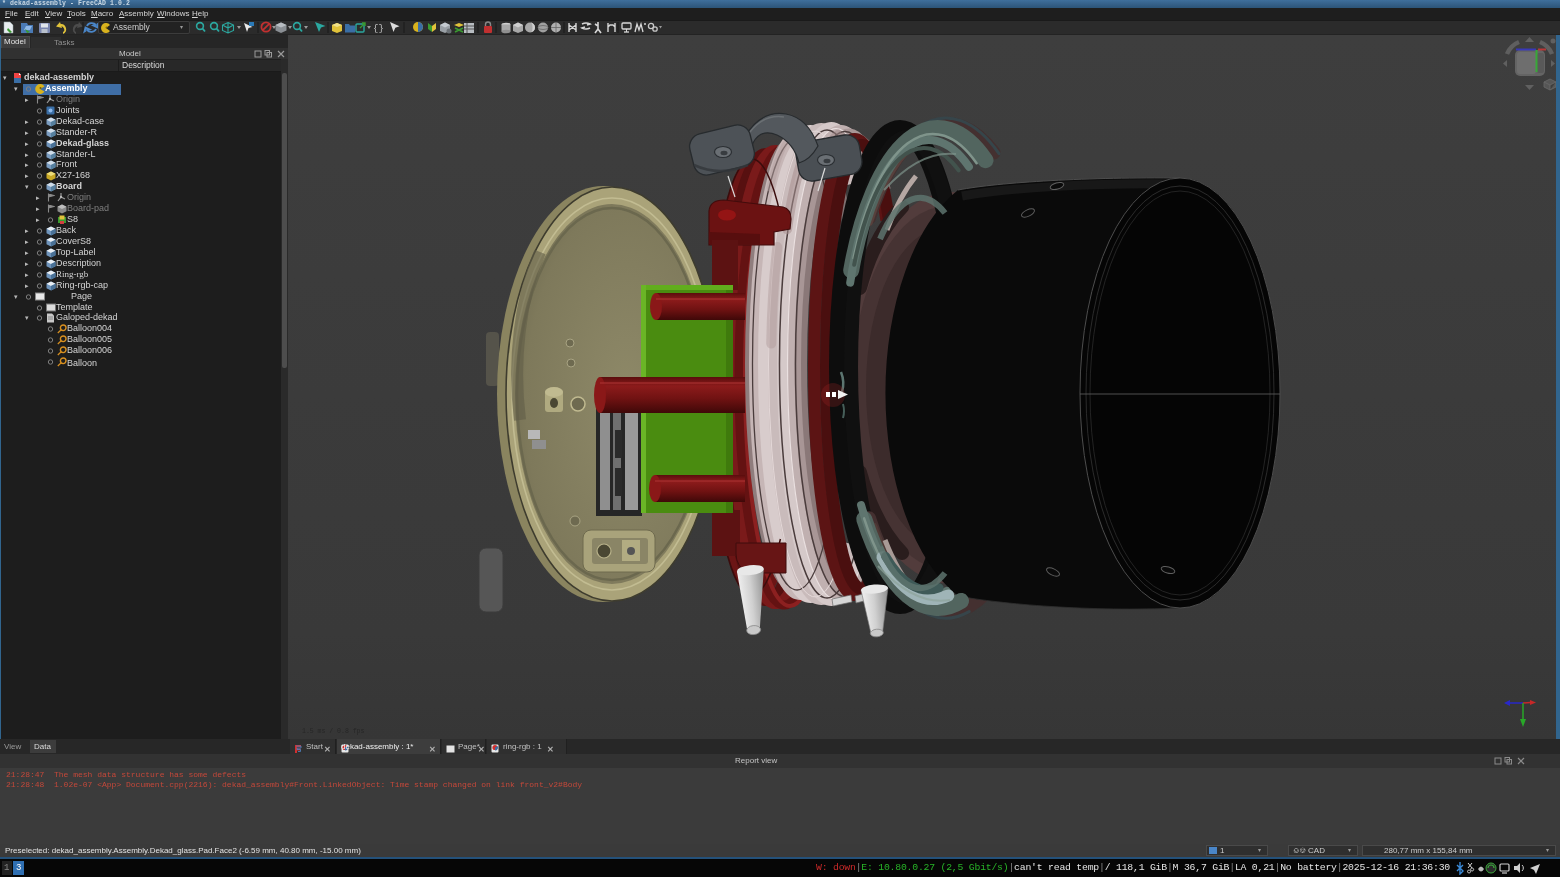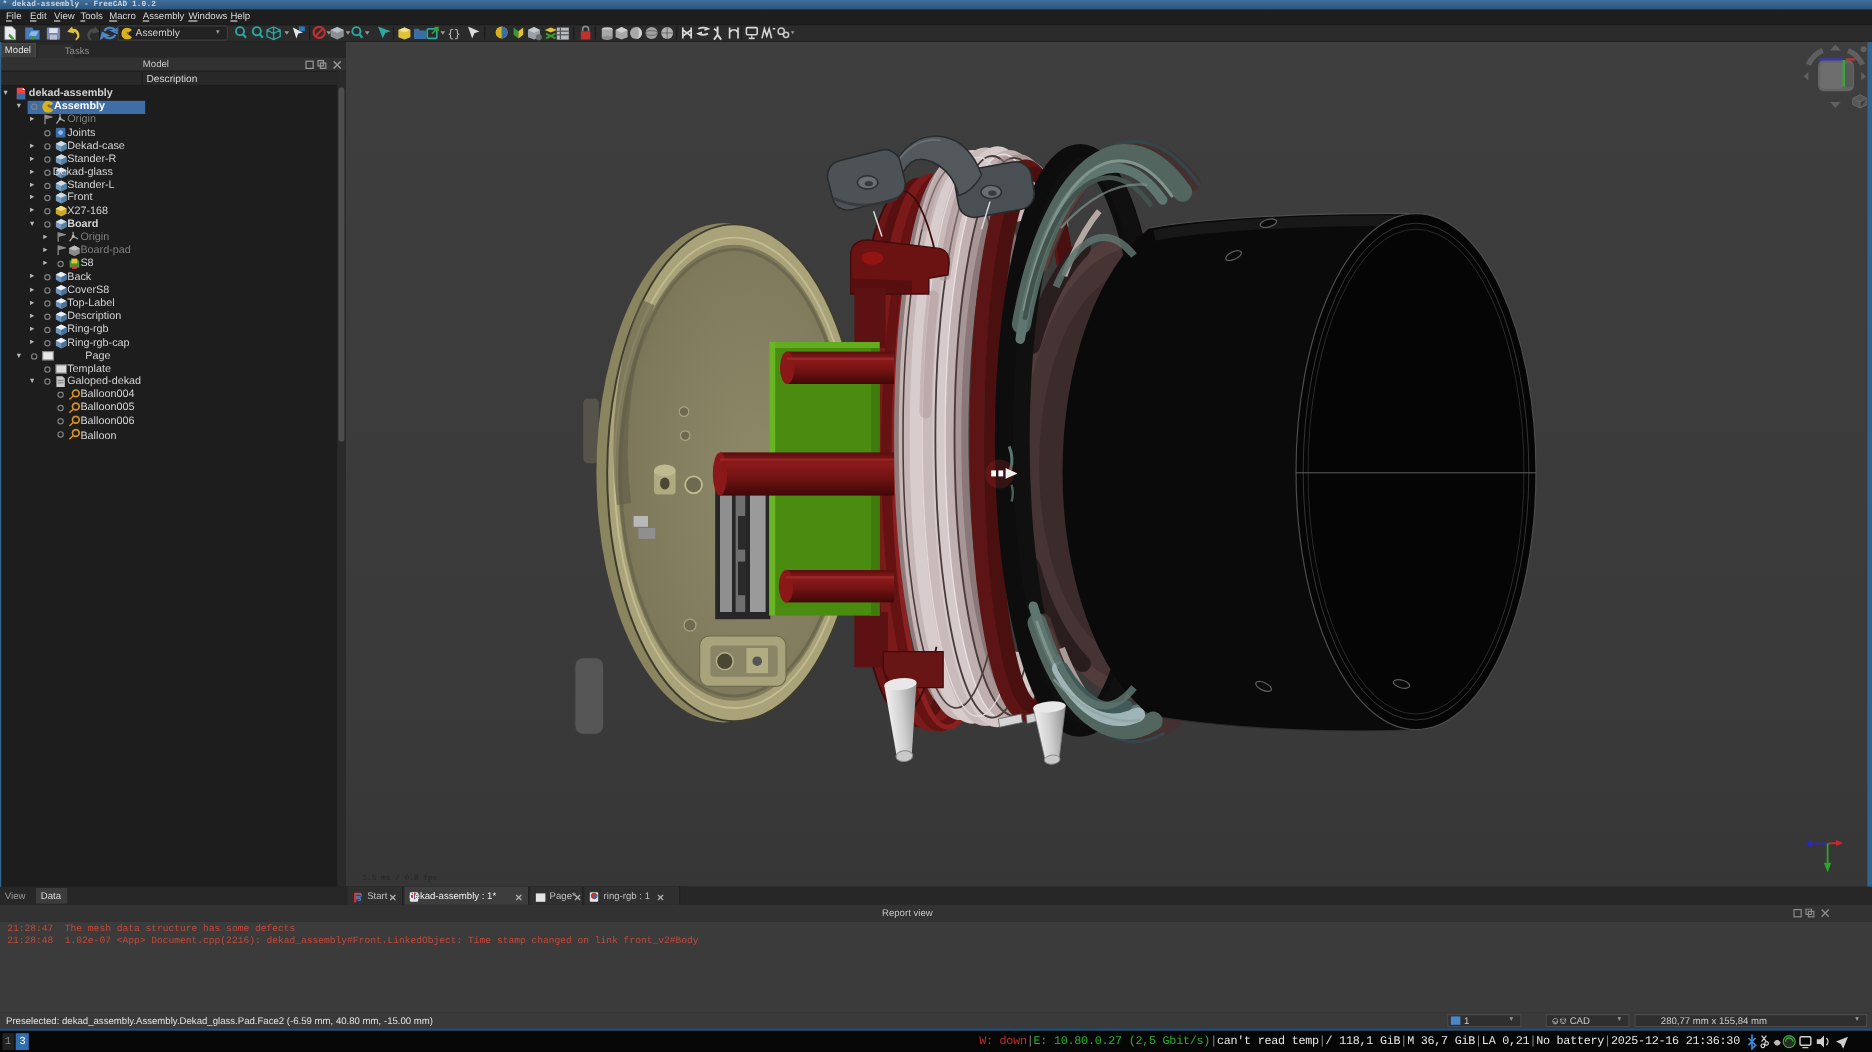--- a/index.html
+++ b/index.html
@@ -190,21 +190,21 @@
 <div class="abs" style="left:56px;top:126.65px;font-size:9px;color:#d4d4d4;font-weight:normal;line-height:11px;white-space:nowrap;">Stander-R</div>
 <div class="abs" style="left:25px;top:137.57999999999998px;font-size:7px;color:#b8b8b8;line-height:11px;">▸</div>
 <div class="abs" style="left:36px;top:139.57999999999998px;line-height:0;"><svg width="7" height="8" viewBox="0 0 7 8">
       <circle cx="3.5" cy="4" r="2.2" fill="none" stroke="#7f7f7f" stroke-width="1"></circle>
     </svg></div>
 <div class="abs" style="left:46px;top:138.57999999999998px;line-height:0;"><svg width="10" height="10" viewBox="0 0 10 10">
       <path d="M5,0.5 L9.5,2.8 L9.5,7.2 L5,9.5 L0.5,7.2 L0.5,2.8 Z" fill="#6f94bb"></path>
       <path d="M5,0.5 L9.5,2.8 L5,5 L0.5,2.8 Z" fill="#e8eef4"></path>
       <path d="M5,5 L9.5,2.8 L9.5,7.2 L5,9.5 Z" fill="#4a7298"></path>
     </svg></div>
-<div class="abs" style="left:44px;top:137.57999999999998px;font-size:9px;color:#d4d4d4;font-weight:normal;line-height:11px;white-space:nowrap;text-align:center;">Dekad-glass</div>
+<div class="abs" style="left:56px;top:137.57999999999998px;font-size:9px;color:#d4d4d4;font-weight:bold;line-height:11px;white-space:nowrap;text-align:center;">Dekad-glass</div>
 <div class="abs" style="left:25px;top:148.51px;font-size:7px;color:#b8b8b8;line-height:11px;">▸</div>
 <div class="abs" style="left:36px;top:150.51px;line-height:0;"><svg width="7" height="8" viewBox="0 0 7 8">
       <circle cx="3.5" cy="4" r="2.2" fill="none" stroke="#7f7f7f" stroke-width="1"></circle>
     </svg></div>
 <div class="abs" style="left:46px;top:149.51px;line-height:0;"><svg width="10" height="10" viewBox="0 0 10 10">
       <path d="M5,0.5 L9.5,2.8 L9.5,7.2 L5,9.5 L0.5,7.2 L0.5,2.8 Z" fill="#7a9cc0"></path>
       <path d="M5,0.5 L9.5,2.8 L5,5 L0.5,2.8 Z" fill="#cfdce8"></path>
       <path d="M5,5 L9.5,2.8 L9.5,7.2 L5,9.5 Z" fill="#56809f"></path>
     </svg></div>
 <div class="abs" style="left:56px;top:148.51px;font-size:9px;color:#d4d4d4;font-weight:normal;line-height:11px;white-space:nowrap;">Stander-L</div>
@@ -307,21 +307,21 @@
 <div class="abs" style="left:56px;top:257.81px;font-size:9px;color:#d4d4d4;font-weight:normal;line-height:11px;white-space:nowrap;">Description</div>
 <div class="abs" style="left:25px;top:268.74px;font-size:7px;color:#b8b8b8;line-height:11px;">▸</div>
 <div class="abs" style="left:36px;top:270.74px;line-height:0;"><svg width="7" height="8" viewBox="0 0 7 8">
       <circle cx="3.5" cy="4" r="2.2" fill="none" stroke="#7f7f7f" stroke-width="1"></circle>
     </svg></div>
 <div class="abs" style="left:46px;top:269.74px;line-height:0;"><svg width="10" height="10" viewBox="0 0 10 10">
       <path d="M5,0.5 L9.5,2.8 L9.5,7.2 L5,9.5 L0.5,7.2 L0.5,2.8 Z" fill="#6f94bb"></path>
       <path d="M5,0.5 L9.5,2.8 L5,5 L0.5,2.8 Z" fill="#e8eef4"></path>
       <path d="M5,5 L9.5,2.8 L9.5,7.2 L5,9.5 Z" fill="#4a7298"></path>
     </svg></div>
-<div class="abs" style="left:56px;top:268.74px;font-size:9px;color:#d4d4d4;font-weight:normal;line-height:11px;white-space:nowrap;">Ring-rgb</div>
+<div class="abs" style="left:56px;top:268.74px;font-size:9px;color:#d4d4d4;font-weight:normal;line-height:11px;white-space:nowrap;font-family:Liberation Serif, serif;">Ring-rgb</div>
 <div class="abs" style="left:25px;top:279.66999999999996px;font-size:7px;color:#b8b8b8;line-height:11px;">▸</div>
 <div class="abs" style="left:36px;top:281.66999999999996px;line-height:0;"><svg width="7" height="8" viewBox="0 0 7 8">
       <circle cx="3.5" cy="4" r="2.2" fill="none" stroke="#7f7f7f" stroke-width="1"></circle>
     </svg></div>
 <div class="abs" style="left:46px;top:280.66999999999996px;line-height:0;"><svg width="10" height="10" viewBox="0 0 10 10">
       <path d="M5,0.5 L9.5,2.8 L9.5,7.2 L5,9.5 L0.5,7.2 L0.5,2.8 Z" fill="#6f94bb"></path>
       <path d="M5,0.5 L9.5,2.8 L5,5 L0.5,2.8 Z" fill="#e8eef4"></path>
       <path d="M5,5 L9.5,2.8 L9.5,7.2 L5,9.5 Z" fill="#4a7298"></path>
     </svg></div>
 <div class="abs" style="left:56px;top:279.66999999999996px;font-size:9px;color:#d4d4d4;font-weight:normal;line-height:11px;white-space:nowrap;">Ring-rgb-cap</div>

